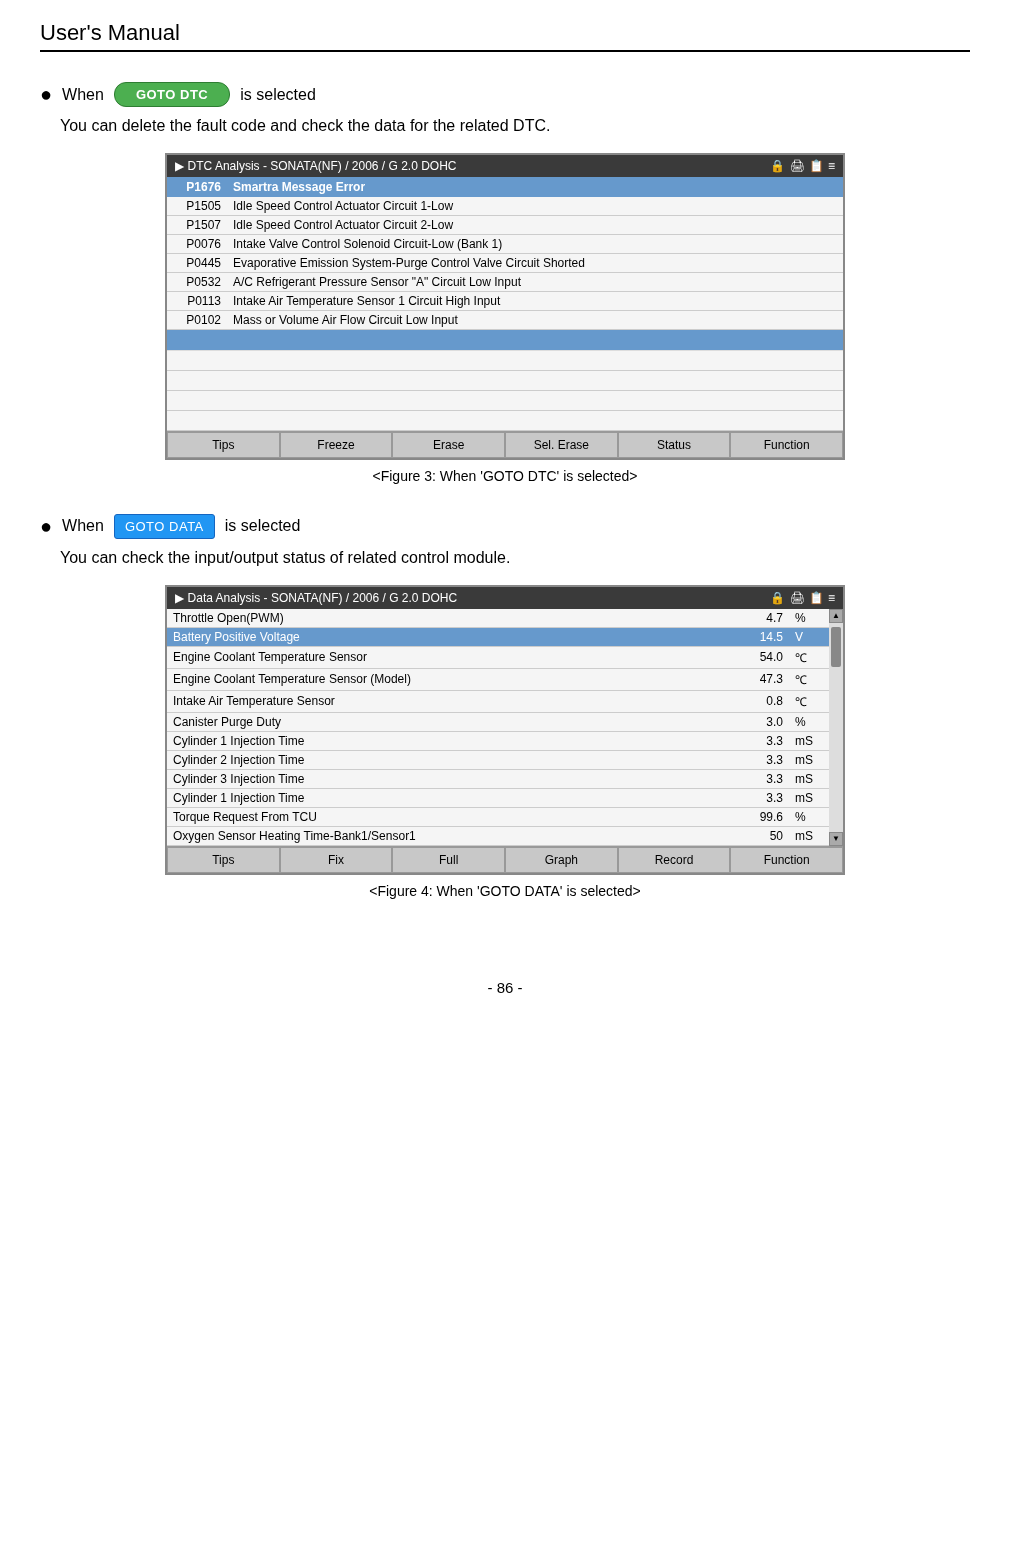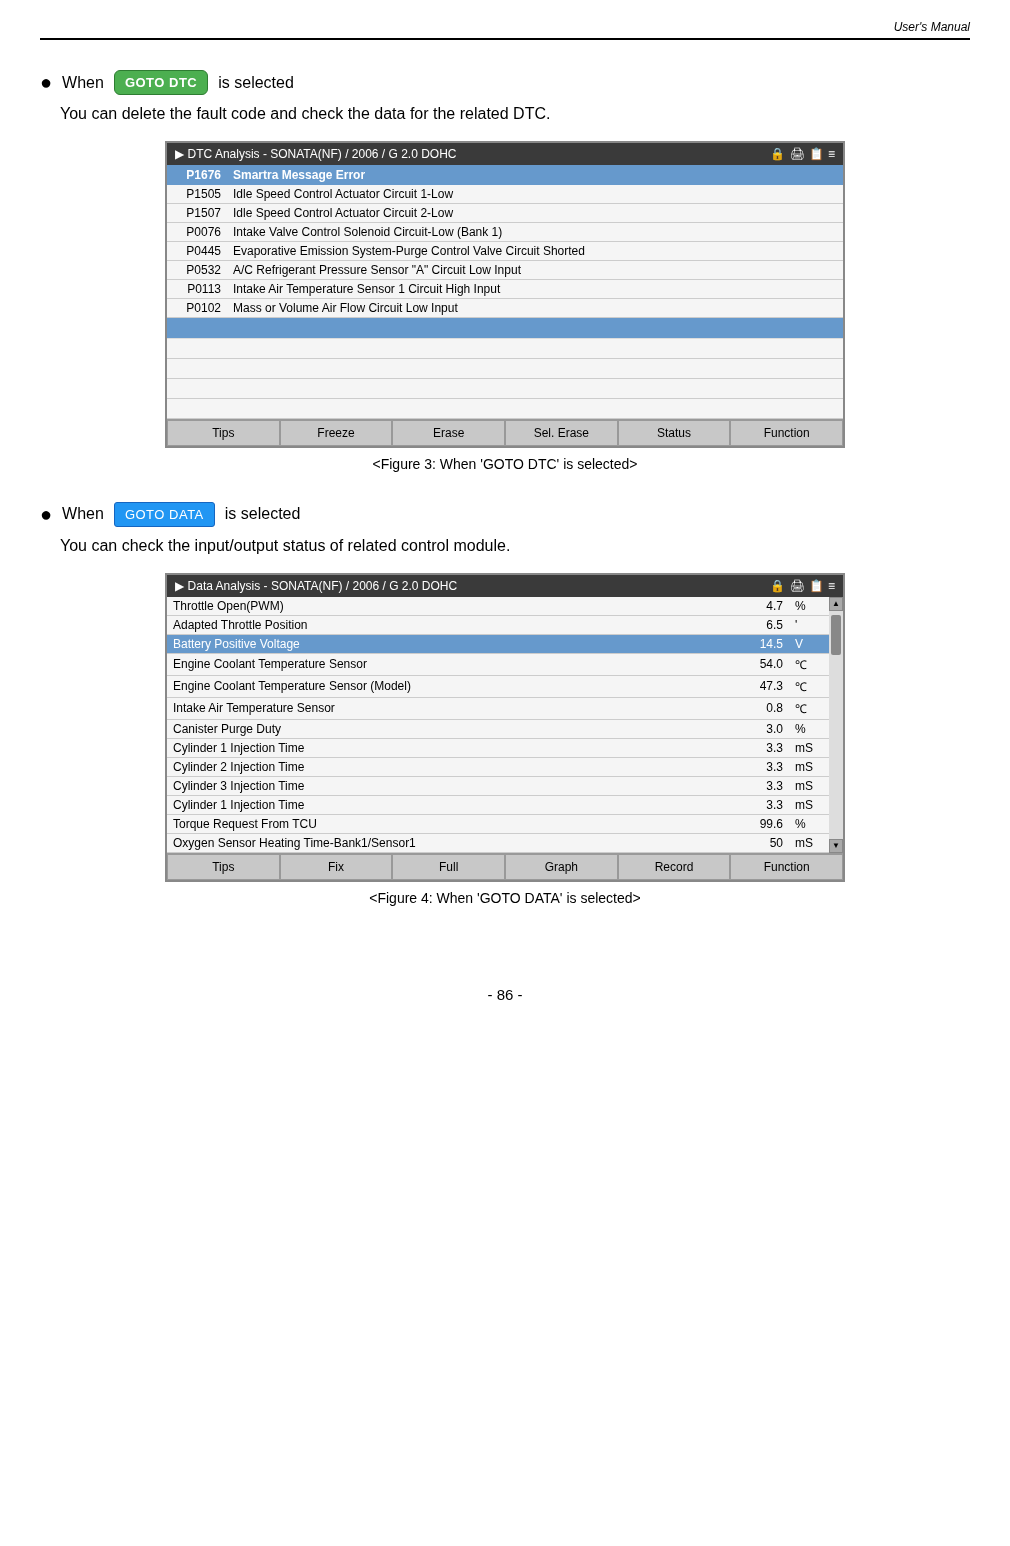--- a/index.html
+++ b/index.html
@@ -7,23 +7,22 @@
       width: 1010px;
       min-height: 1546px;
       background: #fff;
       font-family: Arial, sans-serif;
       font-size: 15px;
       color: #000;
       padding: 20px 40px 40px 40px;
     }
     .header-line {
       border-bottom: 2px solid #000;
-      text-align: right;
-      font-size: 12px;
-      font-style: italic;
+      text-align: left;
+      font-size: 22px;
       padding-bottom: 4px;
       margin-bottom: 30px;
     }
     .section {
       margin-bottom: 30px;
     }
     .bullet-row {
       display: flex;
       align-items: center;
       gap: 10px;
@@ -32,23 +31,23 @@
     }
     .bullet {
       font-size: 20px;
     }
     .goto-btn {
       display: inline-block;
       background: #4CAF50;
       color: #fff;
       font-weight: bold;
       font-size: 13px;
-      padding: 4px 10px;
+      padding: 4px 21px;
       border: 1px solid #2e7d32;
-      border-radius: 6px;
+      border-radius: 12px;
       letter-spacing: 0.5px;
     }
     .goto-btn-blue {
       display: inline-block;
       background: #2196F3;
       color: #fff;
       font-weight: normal;
       font-size: 13px;
       padding: 4px 10px;
       border: 1px solid #1565c0;
@@ -332,25 +331,20 @@
       </div>
 
       <div class="scrollbar-area">
         <table class="data-table data-inner">
           <tbody id="data-tbody">
           <tr>
                 <td class="dtc-desc">Throttle Open(PWM)</td>
                 <td class="data-val">4.7</td>
                 <td class="data-unit">%</td>
               </tr>
-              <tr>
-                <td class="dtc-desc">Adapted Throttle Position</td>
-                <td class="data-val">6.5</td>
-                <td class="data-unit">'</td>
-              </tr>
               <tr class="highlighted">
                 <td class="dtc-desc">Battery Positive Voltage</td>
                 <td class="data-val">14.5</td>
                 <td class="data-unit">V</td>
               </tr>
               <tr>
                 <td class="dtc-desc">Engine Coolant Temperature Sensor</td>
                 <td class="data-val">54.0</td>
                 <td class="data-unit">℃</td>
               </tr>

